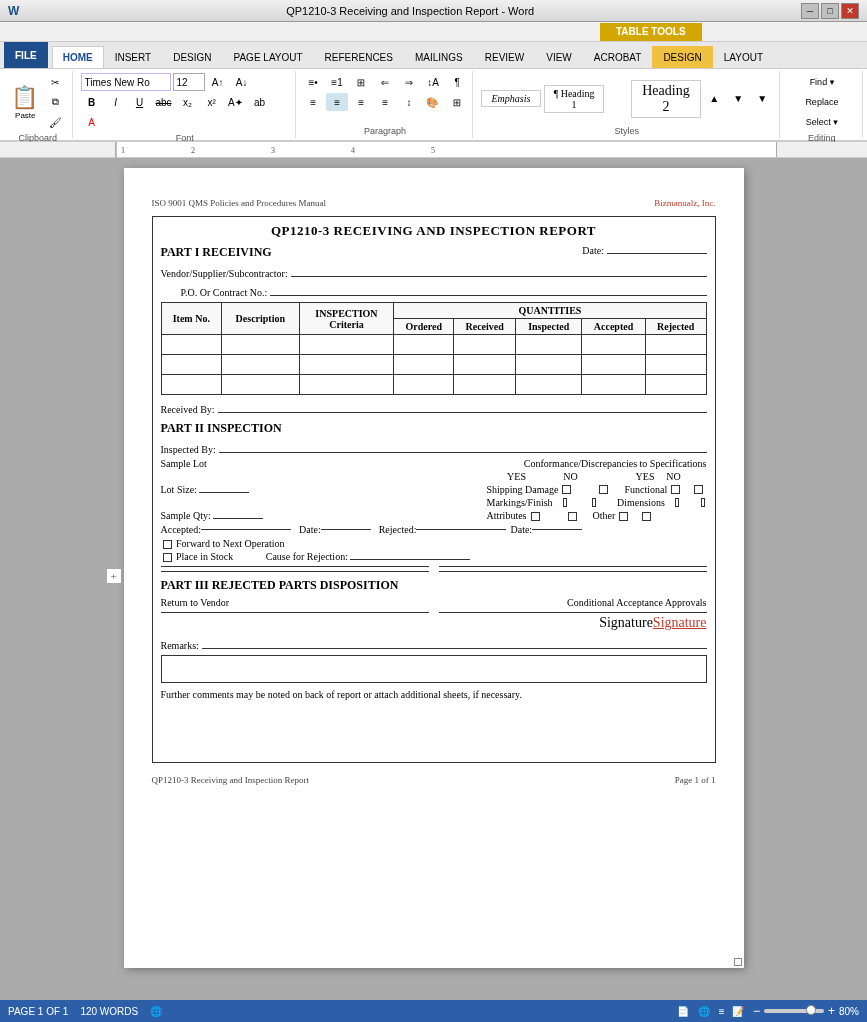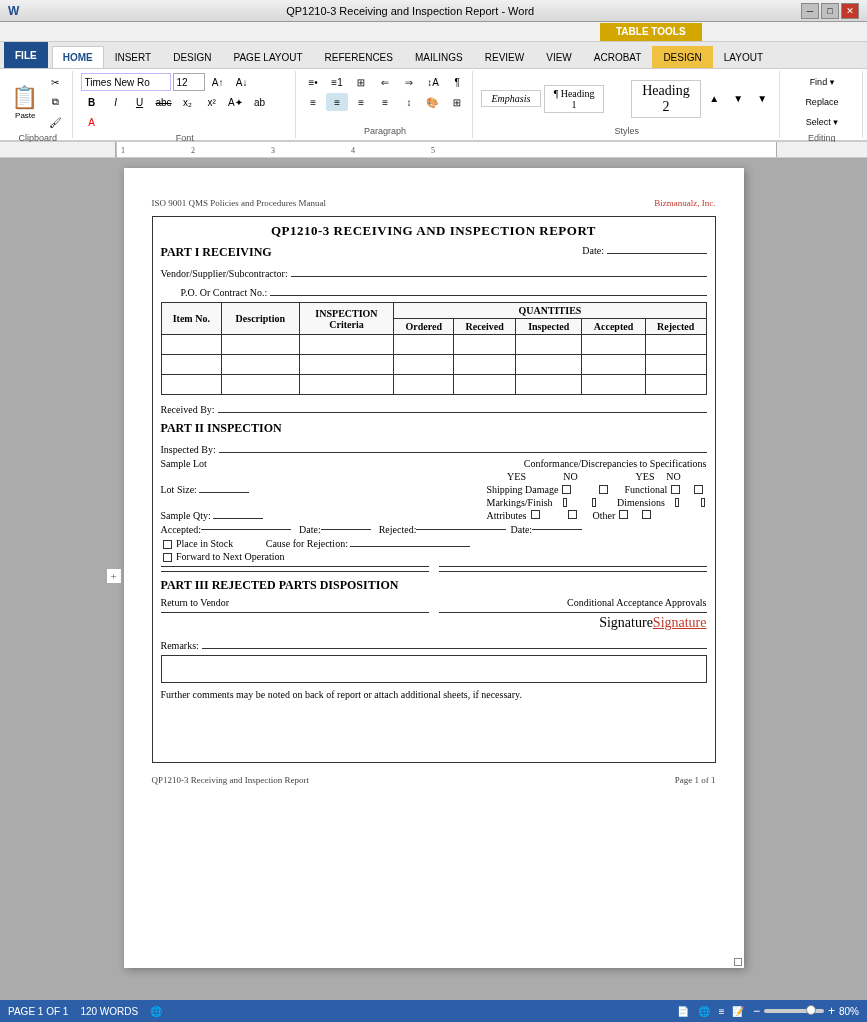--- a/index.html
+++ b/index.html
@@ -610,21 +610,21 @@
             <span style="width:6px;"></span>
             <span class="cb"></span>
           </div>
         </div>
 
         <div style="display:flex;align-items:center;font-size:10px;margin:2px 0;">
           <div style="flex:1;">
             <span>Sample Qty:</span>
             <span class="ul-sm"></span>
           </div>
-          <div style="display:flex;align-items:flex-start;gap:2px;width:220px;">
+          <div style="display:flex;align-items:flex-end;gap:2px;width:220px;">
             <span>Attributes</span>
             <span class="cb"></span>
             <span style="width:20px;"></span>
             <span class="cb"></span>
             <span style="width:10px;"></span>
             <span>Other</span>
             <span class="cb"></span>
             <span style="width:6px;"></span>
             <span class="cb"></span>
           </div>
@@ -636,28 +636,28 @@
           <span style="margin-left:8px;">Date:</span>
           <span class="ul-sm"></span>
           <span style="margin-left:8px;">Rejected:</span>
           <span class="ul-med"></span>
           <span style="margin-left:4px;">Date:</span>
           <span class="ul-sm"></span>
         </div>
 
         <div style="font-size:10px;margin:2px 0;">
           <span class="cb"></span>
+          <span>Forward to Next Operation</span>
+        </div>
+
+        <div style="font-size:10px;margin:2px 0;">
+          <span class="cb"></span>
           <span>Place in Stock</span>
           <span style="margin-left:30px;">Cause for Rejection:</span>
           <span class="ul-lg"></span>
-        </div>
-
-        <div style="font-size:10px;margin:2px 0;">
-          <span class="cb"></span>
-          <span>Forward to Next Operation</span>
         </div>
 
         <div style="display:flex;gap:10px;margin:4px 0;">
           <span class="ul-lg" style="flex:1;"></span>
           <span class="ul-lg" style="flex:1;"></span>
         </div>
         <div style="display:flex;gap:10px;margin:2px 0 4px 0;">
           <span class="ul-lg" style="flex:1;"></span>
           <span class="ul-lg" style="flex:1;"></span>
         </div>

